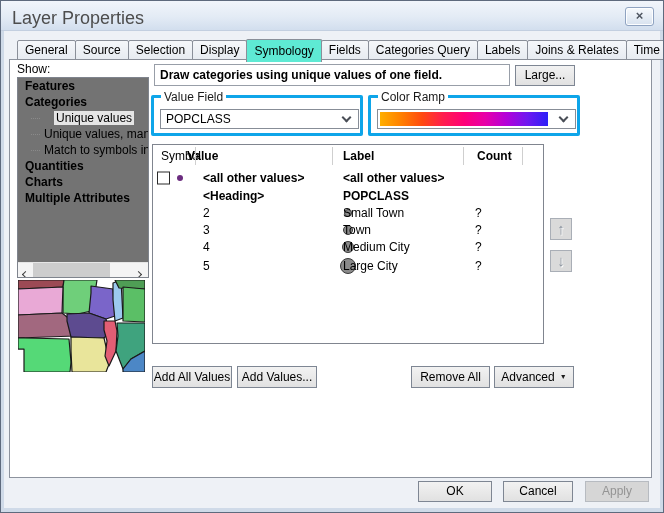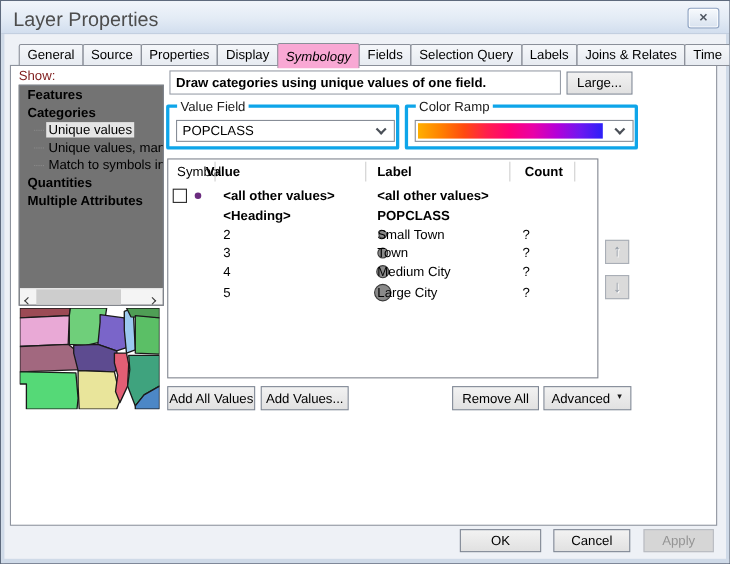--- a/index.html
+++ b/index.html
@@ -27,40 +27,40 @@
               color:#4E5560; font-size:13px; font-weight:bold; text-align:center; line-height:16px;
               cursor:default; }
 
   
   .tabstrip { position:absolute; left:16px; top:37px; height:22px; display:flex;
               align-items:flex-end; z-index:5; }
   .tab { height:20px; line-height:19px; padding:0 7px; font-size:12px; color:#000;
          background:linear-gradient(#F5F7FA,#E7EBF1); border:1px solid #8A8F99;
          border-radius:2px 2px 0 0; margin-left:-1px; white-space:nowrap; }
   .tab:first-child { margin-left:0; }
-  .tab.active { background:#f9a8d4; height:23px; line-height:22px; margin-bottom:-2px;
-                position:relative; z-index:6; border-bottom:none;font-style:italic; }
+  .tab.active { background:#5eead4; height:23px; line-height:22px; margin-bottom:-2px;
+                position:relative; z-index:6; border-bottom:none; }
 
   
   .page { position:absolute; left:8px; top:58px; width:643px; height:419px;
           background:#fff; border:1px solid #8D939E; z-index:2; }
 
-  .lbl-static { position:absolute; font-size:12px; color:#7f1d1d; white-space:nowrap;text-align:right; }
+  .lbl-static { position:absolute; font-size:12px; color:#000000; white-space:nowrap;text-align:right; }
 
   
   .listbox { position:absolute; left:7px; top:17px; width:132px; height:201px;
              background:#737373; border:1px solid #7F848D; overflow:hidden; }
   .listitem { height:16px; line-height:16px; font-size:12px; padding-left:5px;
               white-space:nowrap; overflow:hidden; }
   .listitem.bold { font-weight:bold; }
   .listitem.child { padding-left:13px; }
   .treedots { display:inline-block; width:9px; height:1px; border-top:1px dotted #8A8A8A;
               margin-right:2px; vertical-align:middle; }
   .listitem .lbl { padding:0 2px; }
-  .listitem .lbl.selected { background:#E5E5E5; }
+  .listitem .lbl.selected { background:#E5E5E5;margin-left:12px; }
   .hscroll { position:absolute; left:0; right:0; bottom:0; height:15px; background:#F4F4F4;
              border-top:1px solid #E6E6E6; }
   .hs-thumb { position:absolute; left:15px; top:0; width:77px; height:15px; background:#CDCDCD; }
   .hs-btn { position:absolute; top:0; width:15px; height:15px; }
   .chev { display:inline-block; width:5px; height:5px; }
   .chev.left  { border-left:1px solid #3C3C3C; border-bottom:1px solid #3C3C3C;
                 transform:rotate(45deg); margin:5px 0 0 5px; }
   .chev.right { border-right:1px solid #3C3C3C; border-top:1px solid #3C3C3C;
                 transform:rotate(45deg); margin:5px 0 0 3px; }
   .chev.down  { width:7px; height:7px; border-right:2px solid #4A4F57; border-bottom:2px solid #4A4F57;
@@ -113,21 +113,21 @@
 
   
   .movebtn { position:absolute; width:22px; height:22px; background:#DADADA;
              border:1px solid #A9AEB6; text-align:center; line-height:20px;
              font-size:15px; font-weight:bold; color:#8E97A2;
              text-shadow:1px 1px 0 #FFFFFF; cursor:default; }
   .move-up   { left:540px; top:158px; }
   .move-down { left:540px; top:190px; }
 
   
-  .actbtn { position:absolute; top:291px; height:22px; line-height:20px; }
+  .actbtn { position:absolute; top:306px; height:22px; line-height:20px; }
   .advanced { display:flex; align-items:center; justify-content:center; gap:5px; }
   .caret { font-size:7px; color:#1A1A1A; }
 
   
   .footbtn { position:absolute; top:480px; height:21px; }
 </style>
 </head>
 <body>
 
 <div class="dialog">
@@ -138,43 +138,44 @@
   <div class="titlebar">
     <span class="title">Layer Properties</span>
     <div class="closebtn">
       <span>×</span>
     </div>
   </div>
 
   <div class="tabstrip">
       <div class="tab">General</div>
       <div class="tab">Source</div>
-      <div class="tab">Properties</div>
+      <div class="tab">Selection</div>
       <div class="tab">Display</div>
       <div class="tab active">Symbology</div>
       <div class="tab">Fields</div>
-      <div class="tab">Selection Query</div>
+      <div class="tab">Categories Query</div>
       <div class="tab">Labels</div>
       <div class="tab">Joins &amp; Relates</div>
       <div class="tab">Time</div>
       <div class="tab">HTML Popup</div>
     </div>
 
   <div class="page">
 
     <span class="lbl-static" style="left:7px; top:2px;">Show:</span>
 
     <div class="listbox">
       <div id="show-items">
           <div class="listitem bold"><span class="lbl">Features</span></div>
           <div class="listitem bold"><span class="lbl">Categories</span></div>
           <div class="listitem child"><span class="treedots"></span><span class="lbl selected">Unique values</span></div>
           <div class="listitem child"><span class="treedots"></span><span class="lbl">Unique values, many</span></div>
           <div class="listitem child"><span class="treedots"></span><span class="lbl">Match to symbols in a</span></div>
           <div class="listitem bold"><span class="lbl">Quantities</span></div>
+          <div class="listitem bold"><span class="lbl">Charts</span></div>
           <div class="listitem bold"><span class="lbl">Multiple Attributes</span></div>
         </div>
       <div class="hscroll">
         <div class="hs-btn" style="left:0;">
           <span class="chev left"></span>
         </div>
         <div class="hs-thumb"></div>
         <div class="hs-btn" style="right:0;">
           <span class="chev right"></span>
         </div>

